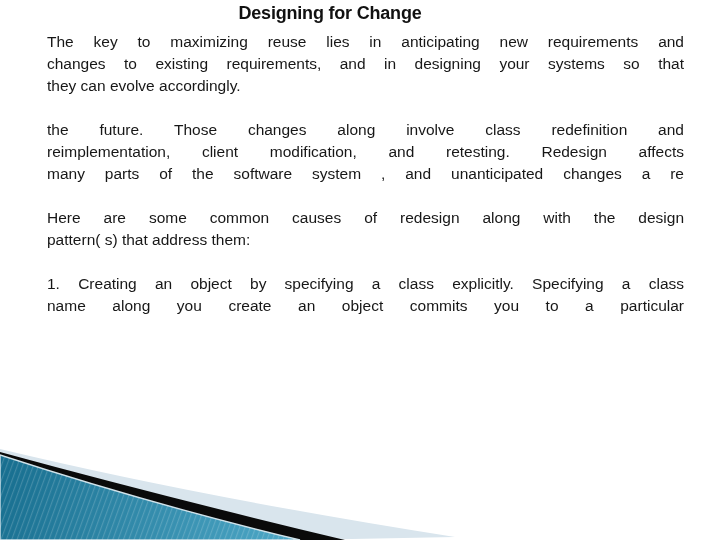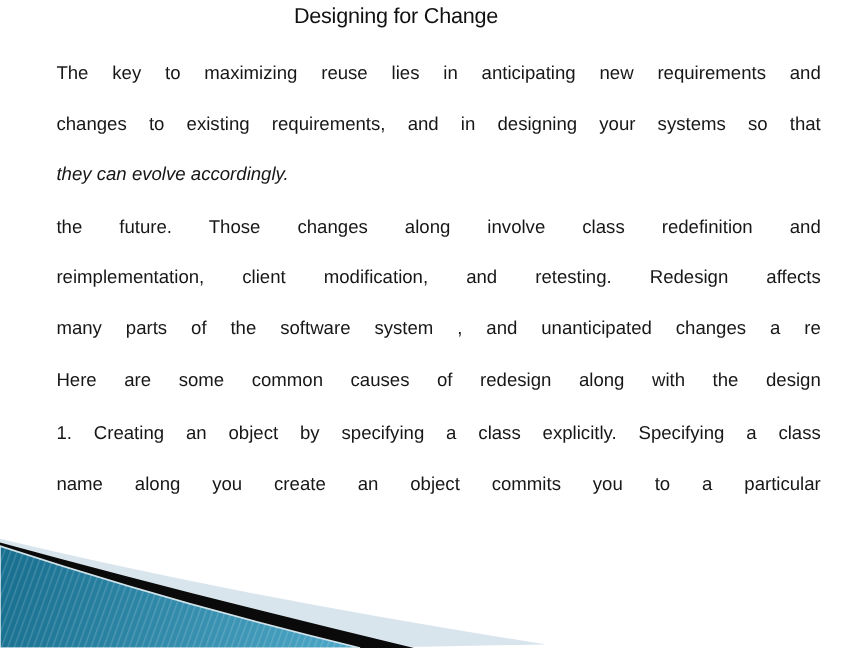--- a/index.html
+++ b/index.html
@@ -9,36 +9,36 @@
     background:#ffffff;
     overflow:hidden;
     font-family:"Liberation Sans",sans-serif;
     margin:0 auto;
   }
   .title{
     position:absolute;
     top:3px;left:0;width:660px;
     text-align:center;
     font-size:18px;
-    font-weight:normal;
+    font-weight:bold;
     color:#111111;
     letter-spacing:-0.2px;
   }
   .body{
     position:absolute;
     top:31px;left:47px;width:637px;
     font-size:15.5px;
     line-height:22px;
     color:#171717;
   }
   .para{margin:0;}
   .para + .para{margin-top:22px;}
-  .ln{text-align:justify;margin-top:20px;}
+  .ln{text-align:justify;}
   .ln.just{text-align-last:justify;}
-  .ln.last{text-align:left;text-align-last:left;font-style:italic;}
+  .ln.last{text-align:left;text-align-last:left;}
   .it{}
   .swoosh{
     position:absolute;
     left:0;bottom:0;
     display:block;
   }
 </style>
 </head>
 <body>
 
@@ -52,20 +52,21 @@
         <div class="ln just"><span>changes to existing requirements, and in designing your systems so that</span></div>
         <div class="ln last"><span>they can evolve accordingly.</span></div>
       </div>
       <div class="para">
         <div class="ln just"><span>the future. Those changes along involve class redefinition and</span></div>
         <div class="ln just"><span>reimplementation, client modification, and retesting. Redesign affects</span></div>
         <div class="ln just"><span>many parts of the software system , and unanticipated changes a re</span></div>
       </div>
       <div class="para">
         <div class="ln just"><span>Here are some common causes of redesign along with the design</span></div>
+        <div class="ln last"><span>pattern( s) that address them:</span></div>
       </div>
       <div class="para">
         <div class="ln just"><span class="it">1. Creating an object by specifying a class explicitly. Specifying a class</span></div>
         <div class="ln just"><span class="it">name along </span><span>you create an object commits you to a particular</span></div>
       </div>
     </div>
 
   <svg class="swoosh" width="720" height="540" viewBox="0 0 720 540">
     <defs>
       <linearGradient id="tealgrad" gradientUnits="userSpaceOnUse" x1="0" y1="450" x2="300" y2="545">

